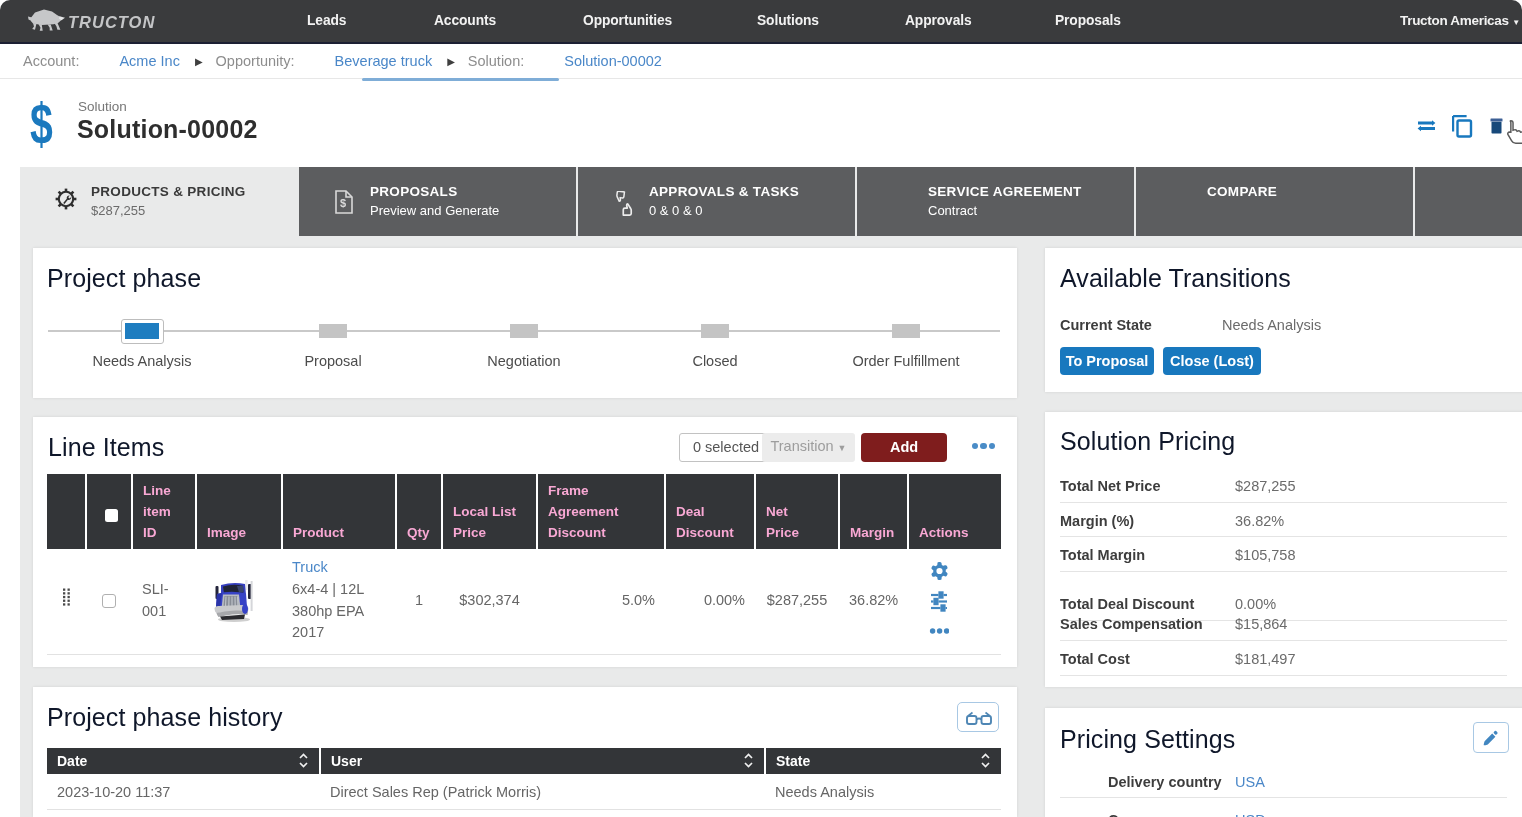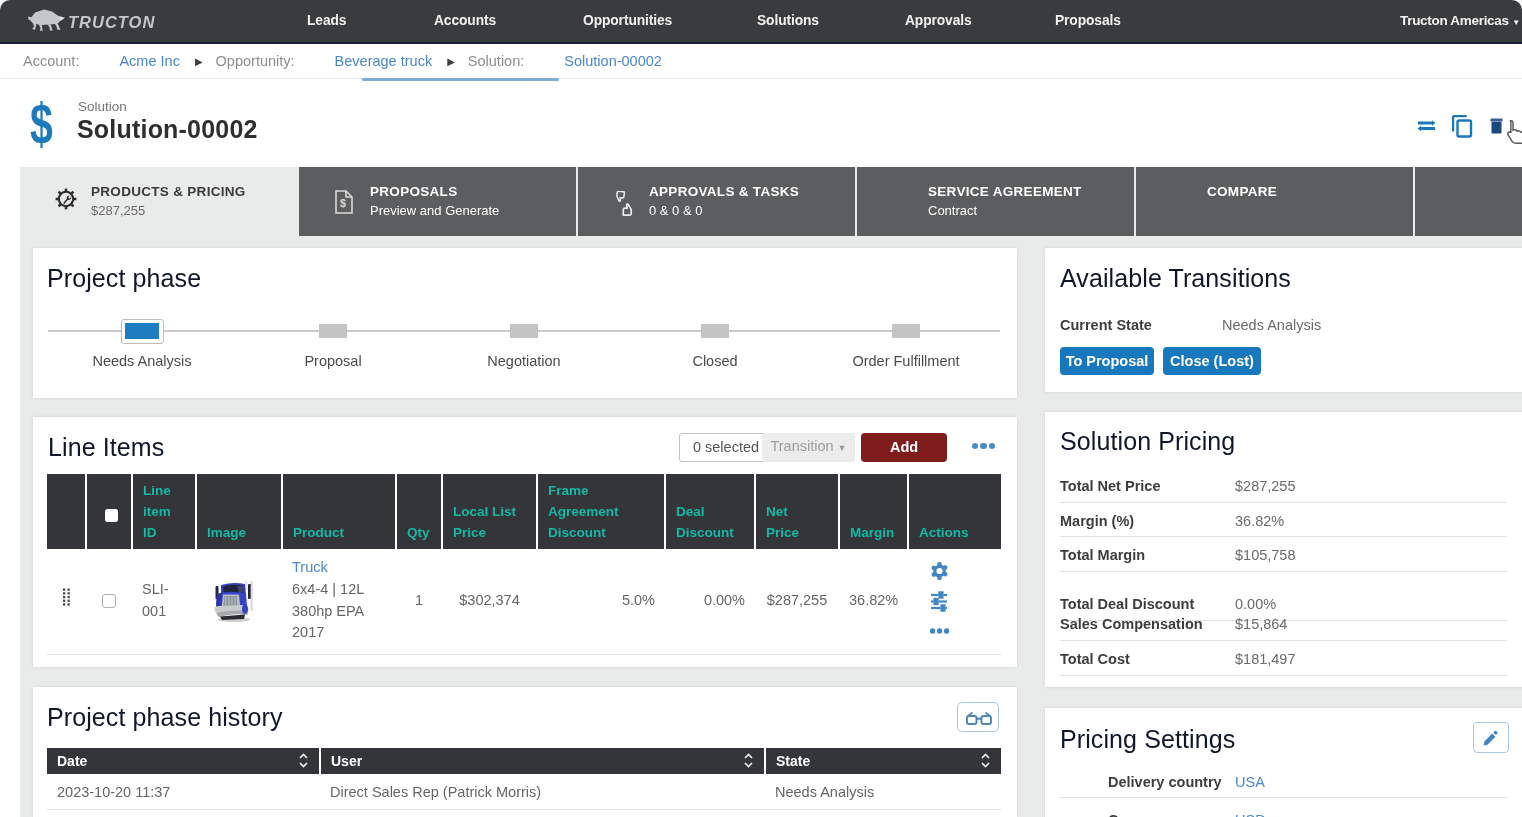--- a/index.html
+++ b/index.html
@@ -44,21 +44,21 @@
   .step-label { position:absolute; top:105px; width:200px; text-align:center; font-size:14.5px; color:#4c4c4c; }
   
   #card-items { left:33px; top:417px; width:984px; height:250px; }
   #card-items h2 { position:absolute; left:15px; top:16px; }
   .btn-sel { position:absolute; left:646px; top:16px; width:94px; height:29px; border:1px solid #c2c2c2; border-radius:3px; background:#fff; color:#555; font-size:14.5px; text-align:center; line-height:27px; }
   .btn-trans { position:absolute; left:729px; top:16px; width:93px; height:29px; background:#ececec; color:#9d9d9d; font-size:14.5px; text-align:center; line-height:27px; border-radius:3px; }
   .btn-add { position:absolute; left:828px; top:16px; width:86px; height:29px; background:#7f1d1d; color:#fff; font-size:14.5px; font-weight:bold; text-align:center; line-height:29px; border-radius:4px; }
   .dots3 { position:absolute; left:939px; top:26px; width:24px; display:flex; gap:2px; }
   .dots3 i { width:6.4px; height:6.4px; border-radius:50%; background:#4a8cc7; }
   table.items { position:absolute; left:14px; top:57px; width:954px; border-collapse:collapse; table-layout:fixed; }
-  table.items th { background:#333538; color:#14b8a6; font-size:13.5px; font-weight:bold; text-align:left; vertical-align:bottom; padding:6px 8px 6px 10px; border-left:2px solid #fff; line-height:21px; height:75px; }
+  table.items th { background:#333538; color:#f9a8d4; font-size:13.5px; font-weight:bold; text-align:left; vertical-align:bottom; padding:6px 8px 6px 10px; border-left:2px solid #fff; line-height:21px; height:75px; }
   table.items th:first-child { border-left:none; }
   table.items td { font-size:14.5px; color:#666; padding:8px 10px 10px; vertical-align:middle; line-height:21.8px; }
   table.items tr.row { border-bottom:1px solid #e2e2e2; }
   
   #card-history { left:33px; top:687px; width:984px; height:130px; }
   #card-history h2 { position:absolute; left:14px; top:16px; }
   .btn-bino { position:absolute; left:924px; top:15px; width:42px; height:30px; border:1px solid #a8c8e4; border-radius:5px; }
   table.hist { position:absolute; left:14px; top:61px; width:954px; border-collapse:collapse; table-layout:fixed; }
   table.hist th { background:#333538; color:#fff; font-size:14px; font-weight:bold; text-align:left; padding:4px 10px; height:26px; border-left:2px solid #fff; }
   table.hist th:first-child { border-left:none; }

